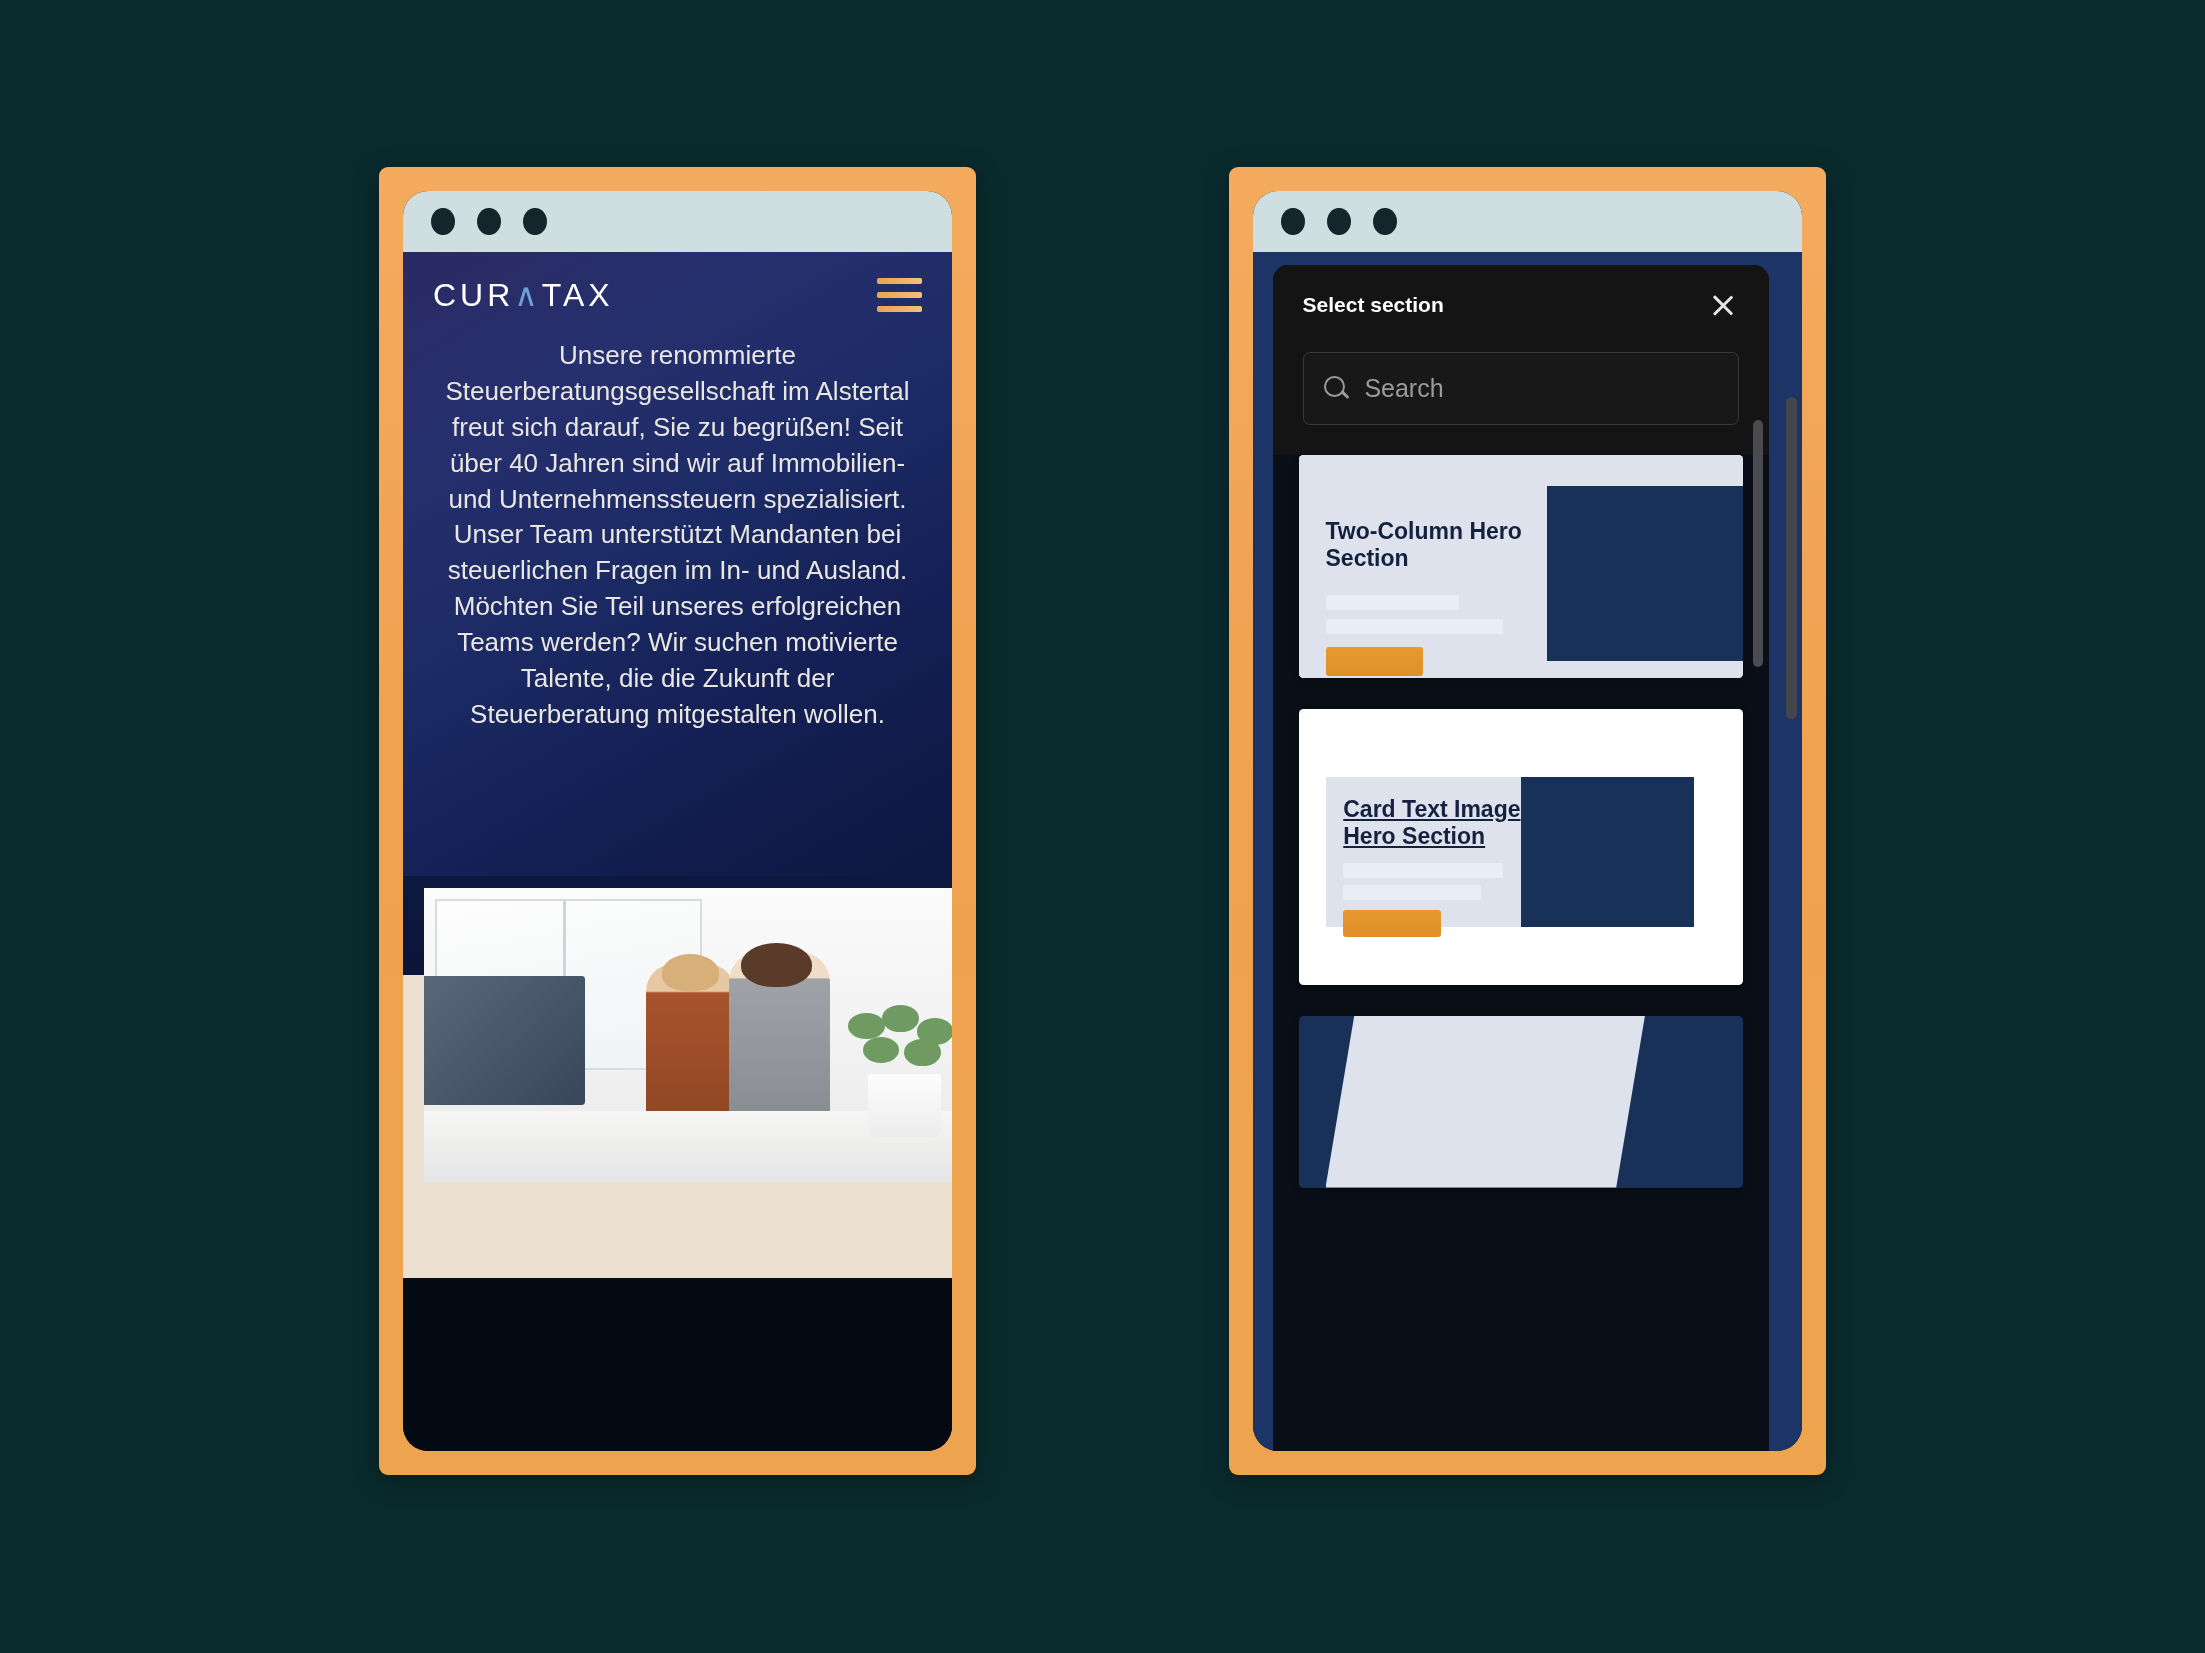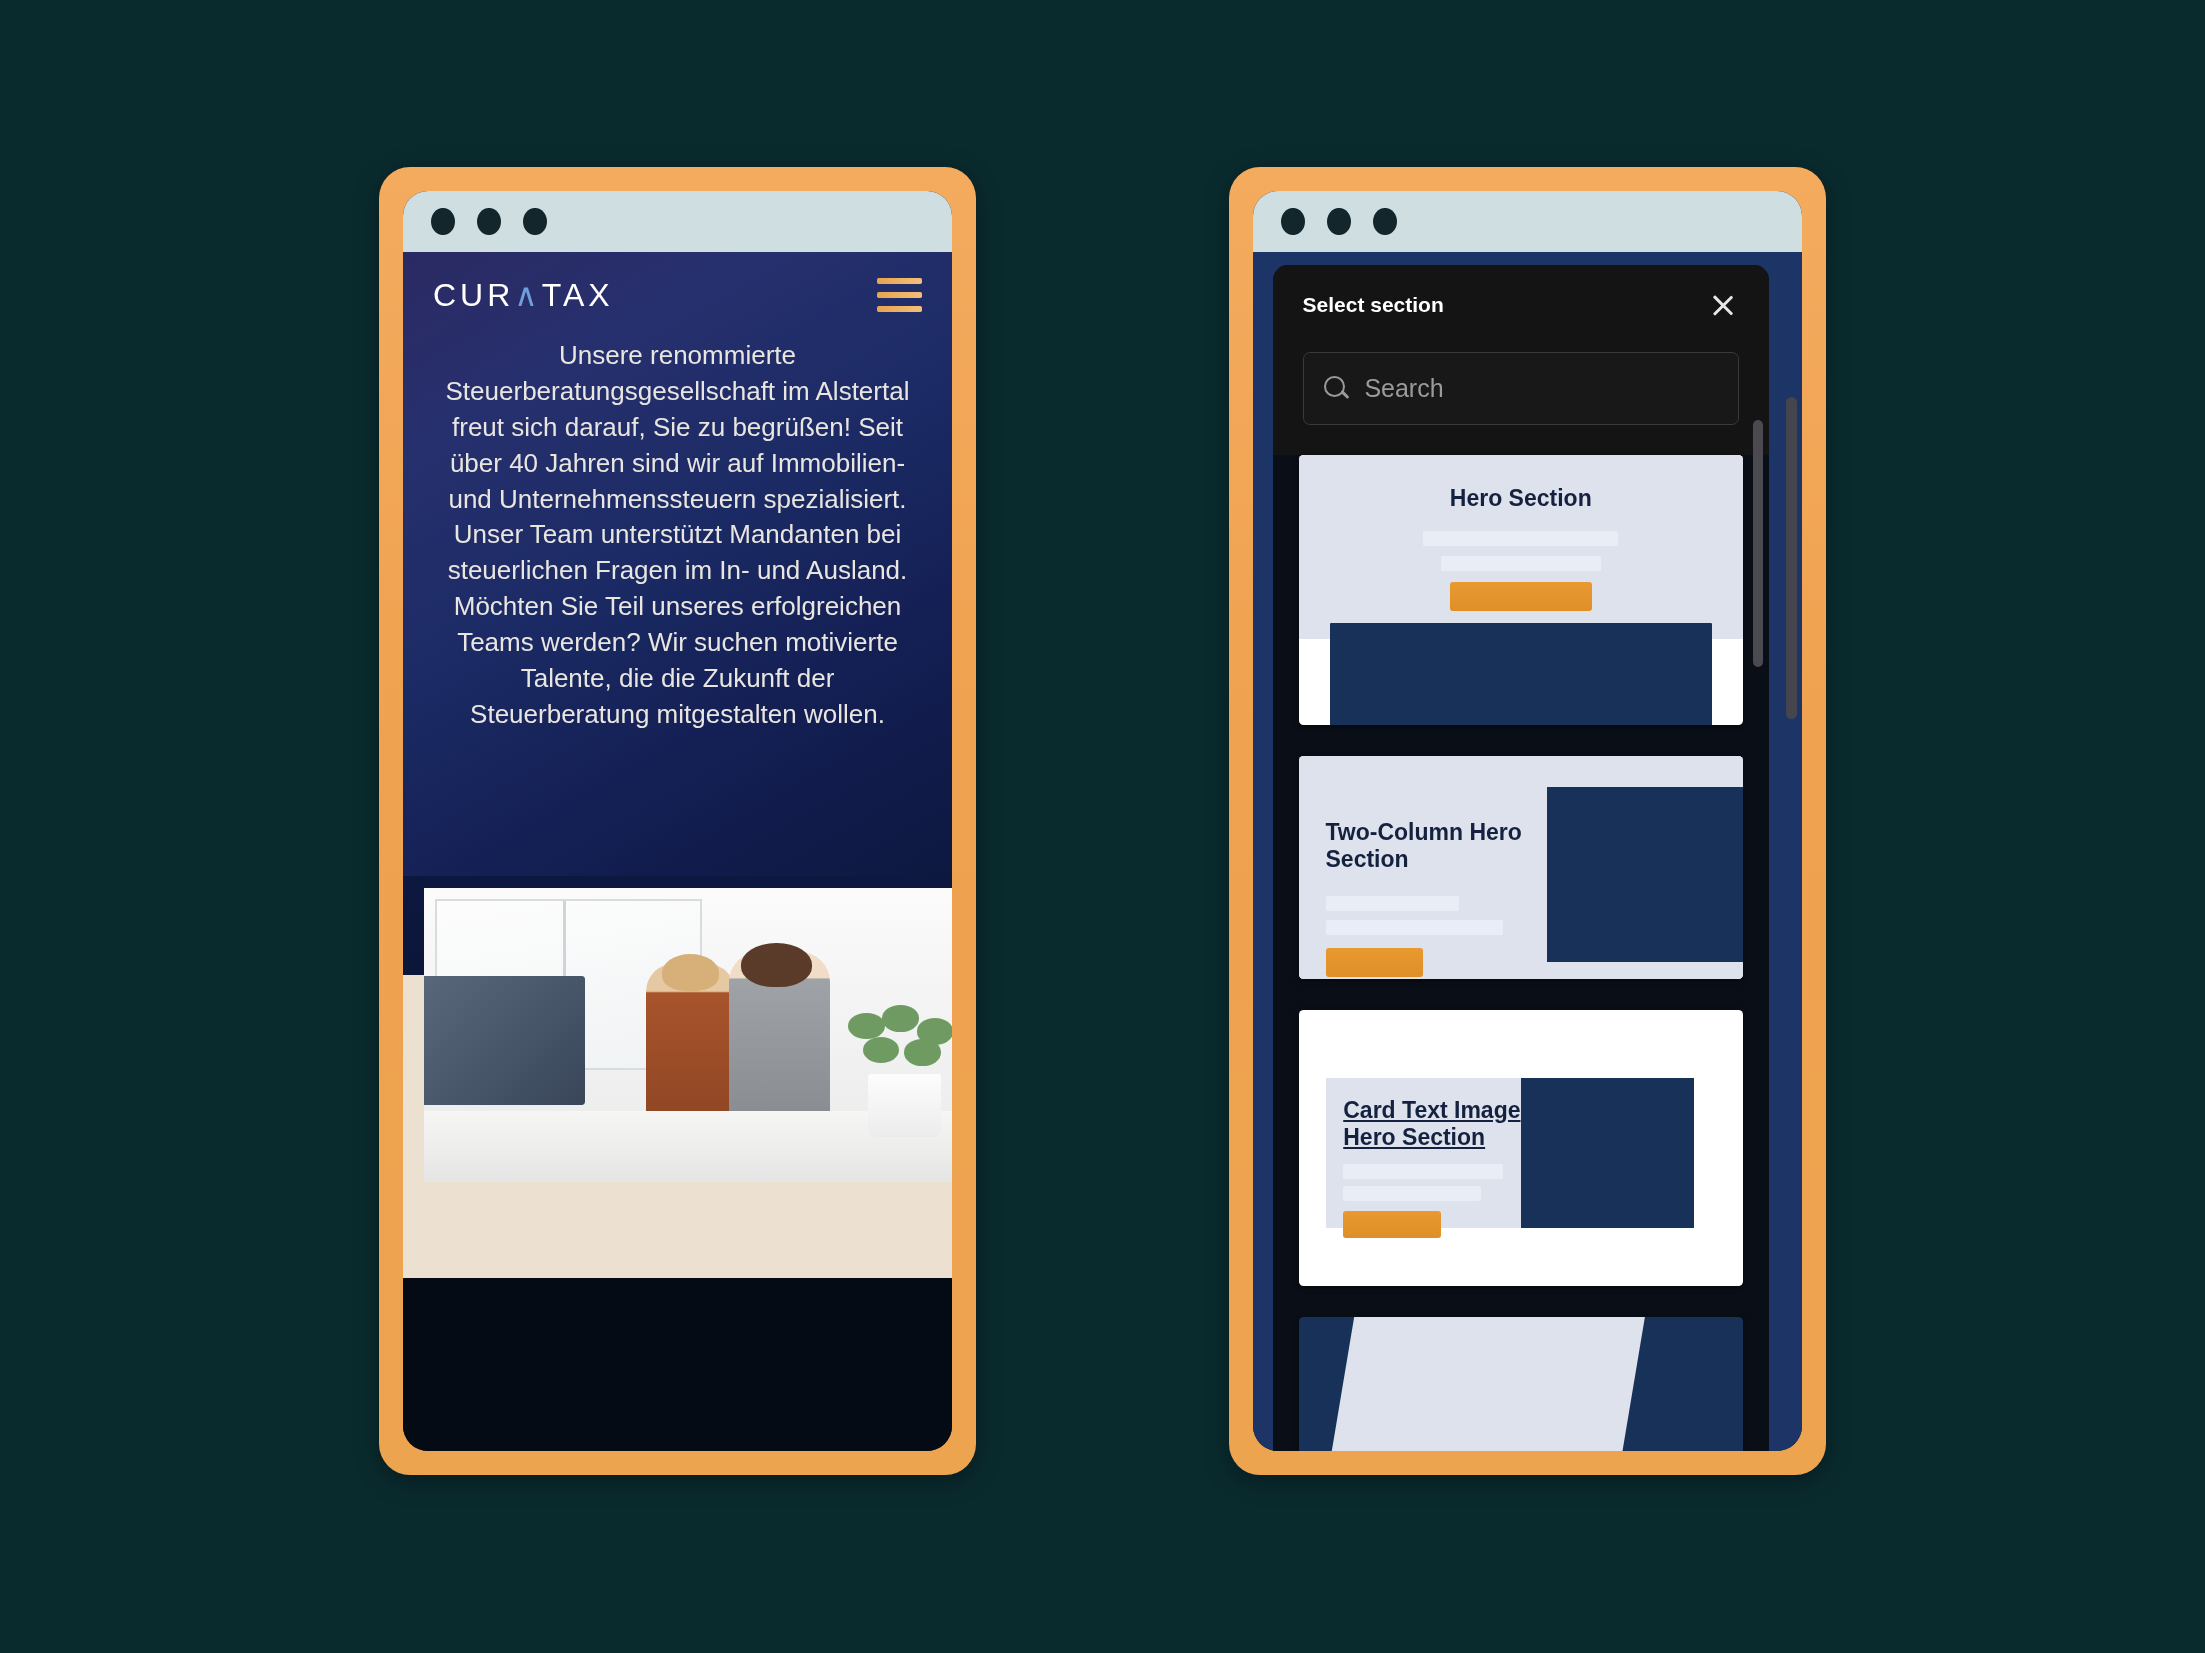--- a/index.html
+++ b/index.html
@@ -10,21 +10,21 @@
     overflow:hidden;
   }
   .stage { position:relative; width:2205px; height:1654px;
     background:
       radial-gradient(circle at 20% 18%, rgba(255,255,255,0.012) 0 1.1px, transparent 1.7px),
       radial-gradient(circle at 62% 40%, rgba(255,255,255,0.010) 0 1.1px, transparent 1.7px),
       #0a2b2e;
   }
 
   
-  .phone { position:absolute; border-radius:31px; padding:24px;
+  .phone { position:absolute; border-radius:9px; padding:24px;
     background:linear-gradient(180deg,#f4ab5e 0%,#efa24f 45%,#eda44f 100%);
     box-shadow:0 5.7px 25px rgba(0,0,0,.35);
   }
   .phone-screen { position:relative; width:100%; height:100%;
     border-radius:25px; overflow:hidden; background:#0b1020; }
   #phone-left  { left:379px; top:167px;  width:597px; height:1308px; }
   #phone-right { left:1229px; top:167px; width:597px; height:1308px; }
 
   
   .chrome { height:61px; background:#cfdfe1; display:flex; align-items:center;
@@ -227,28 +227,20 @@
               <div class="close-x"></div>
             </div>
             <div class="search-box">
               <span class="mag"></span>
               <span class="search-ph">Search</span>
             </div>
           </div>
 
           <div class="cards">
 
-            <div class="card c1">
-              <div class="panel"></div>
-              <div class="c-label t">Hero Section</div>
-              <div class="bar b1"></div>
-              <div class="bar b2"></div>
-              <div class="btn-o cta"></div>
-              <div class="navy img"></div>
-            </div>
 
             <div class="card c2">
               <div class="panel"></div>
               <div class="c-label t">Two-Column Hero Section</div>
               <div class="bar b1"></div>
               <div class="bar b2"></div>
               <div class="btn-o cta"></div>
               <div class="navy img"></div>
             </div>
 

